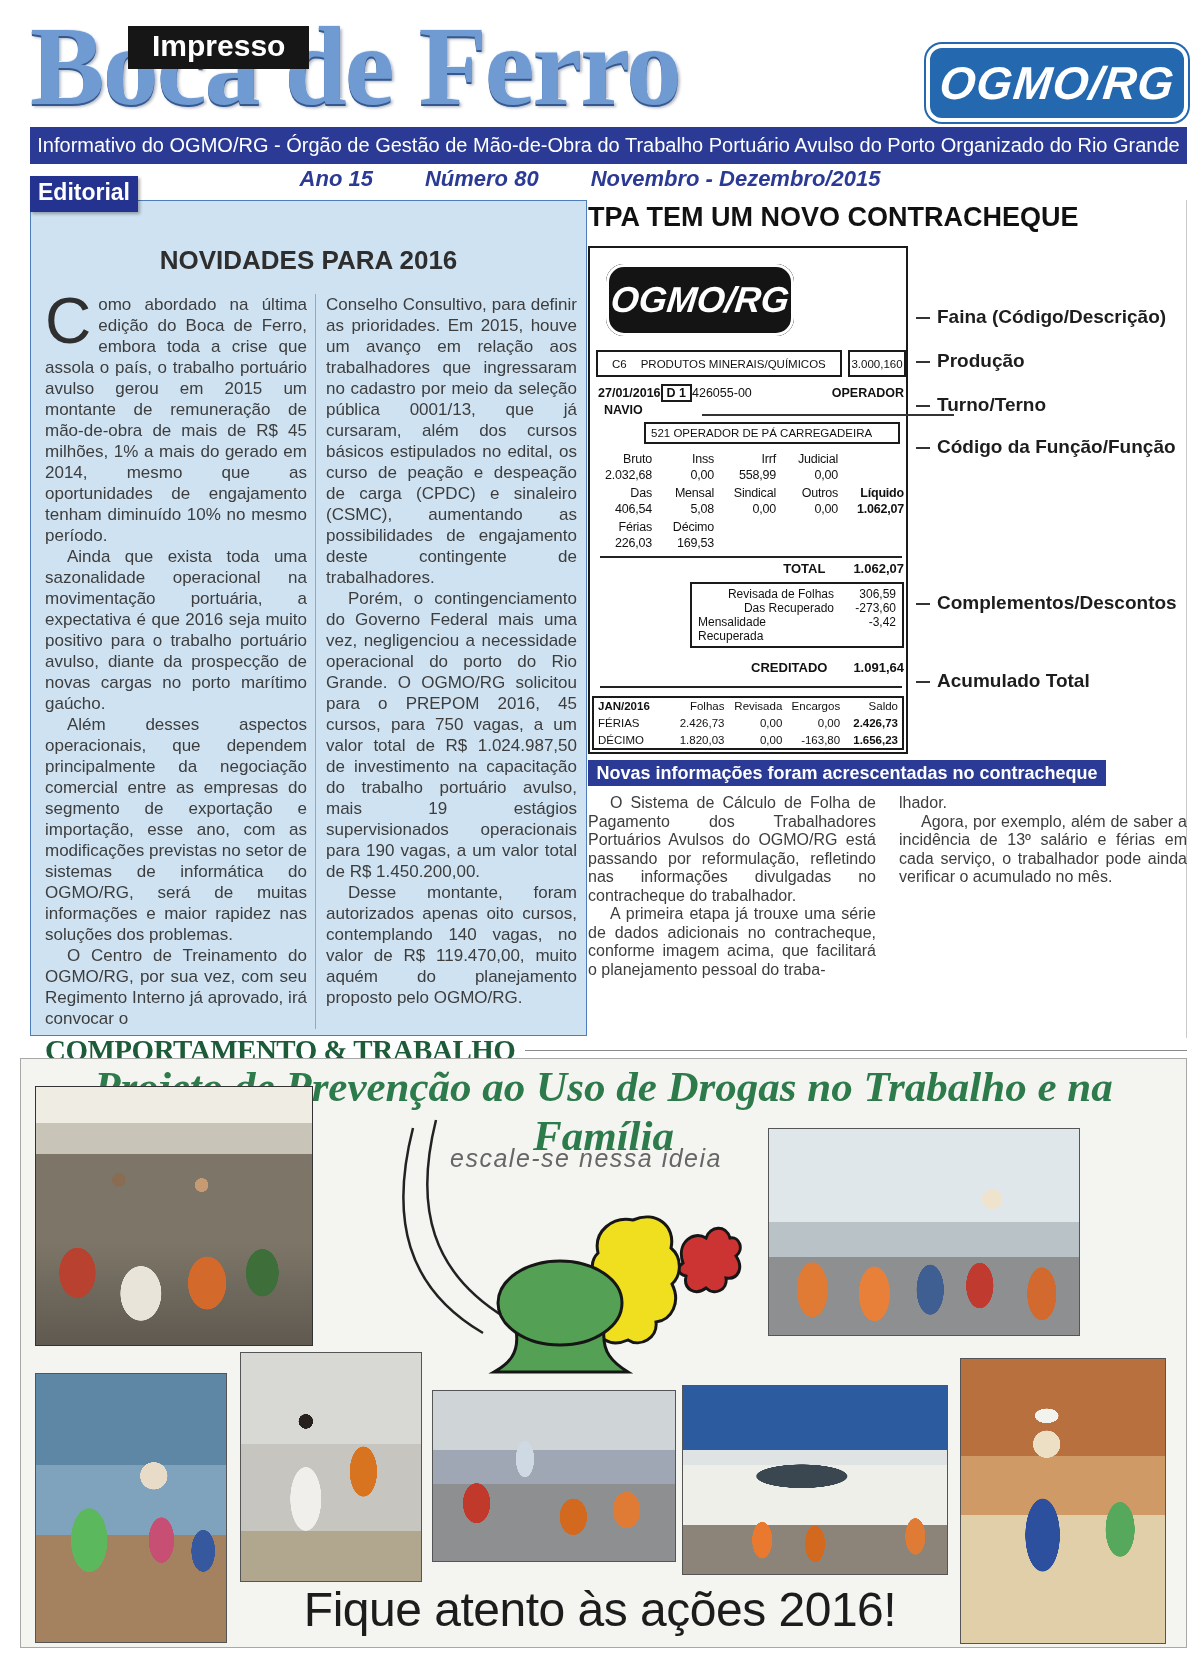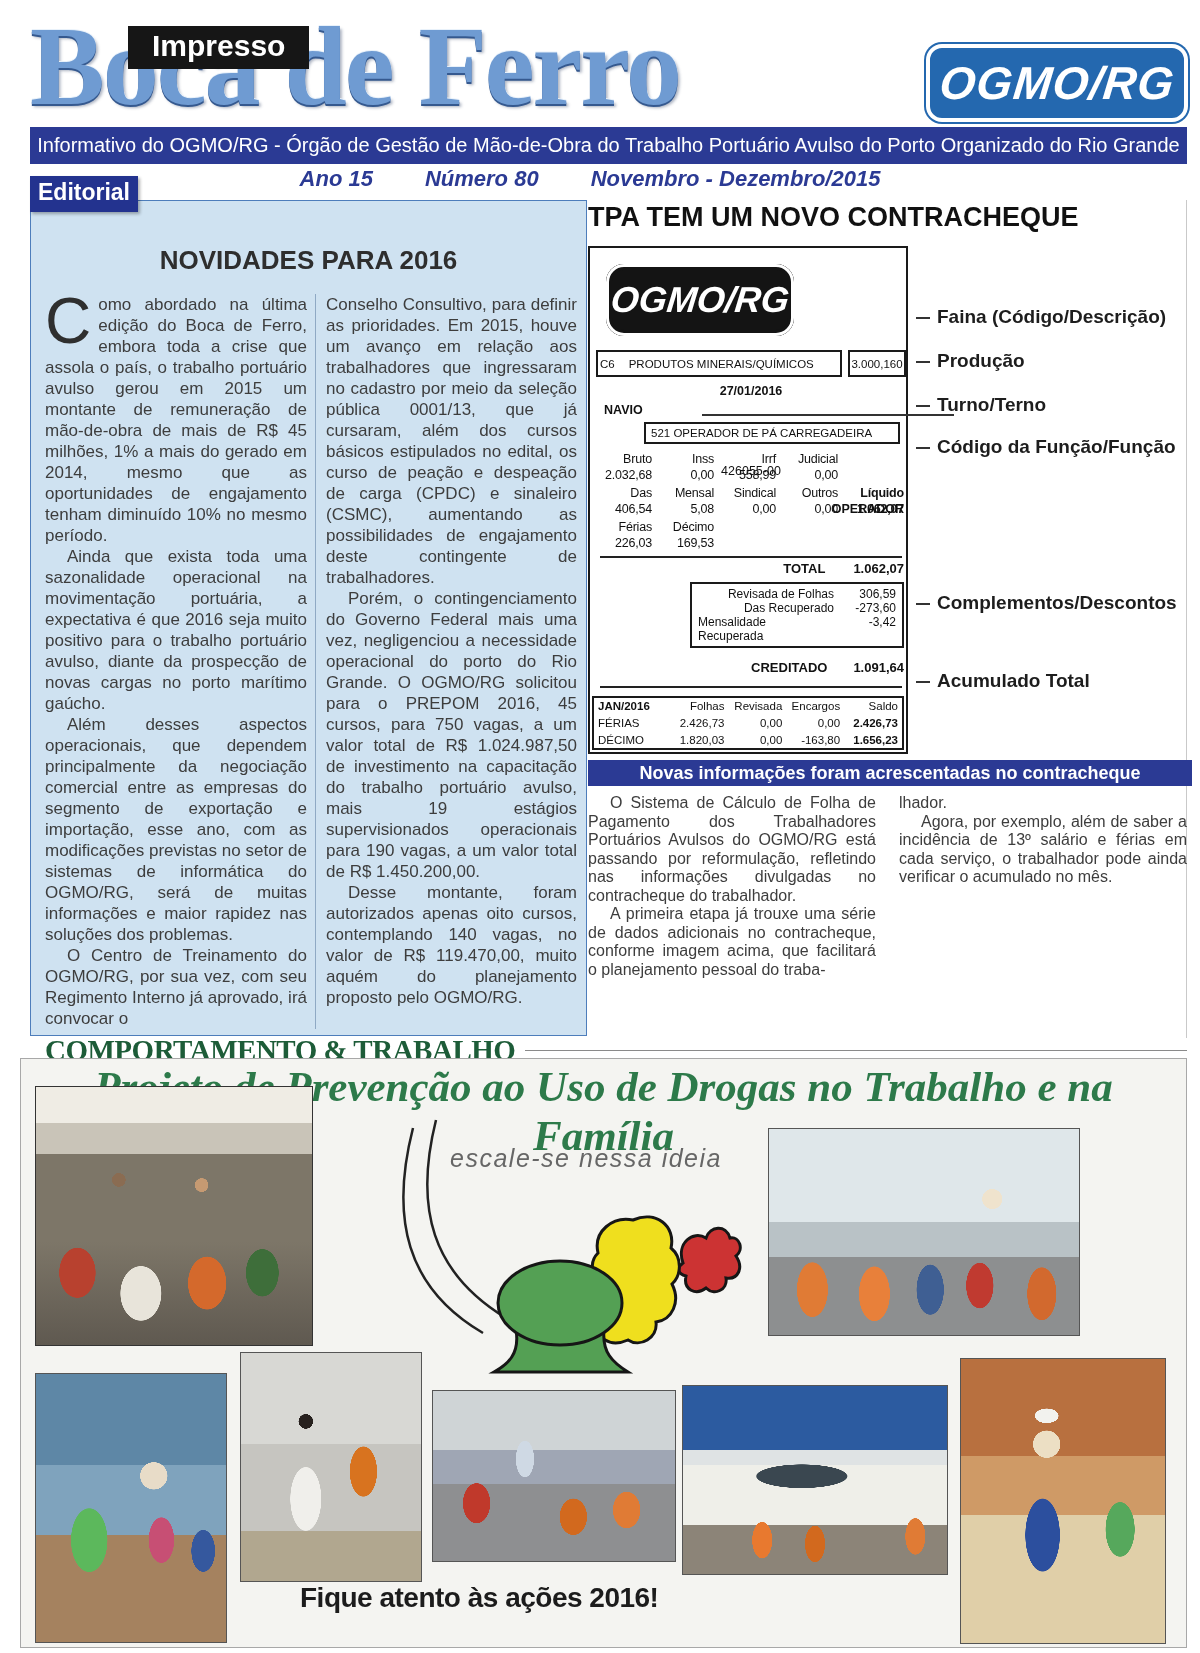--- a/index.html
+++ b/index.html
@@ -46,26 +46,26 @@
 
   .stub-box { position:absolute; left:588px; top:246px; width:320px; height:508px;
     border:2px solid #1a1a1a; background:#fff; }
   .stub-logo { position:absolute; left:606px; top:264px; width:188px; height:72px;
     background:#141414; border-radius:18px; box-shadow:inset 0 0 0 3px #fff, inset 0 0 0 6px #141414;
     display:flex; align-items:center; justify-content:center; }
   .stub-logo span { color:#fff; font-weight:bold; font-style:italic; font-size:36px; transform:skewX(-6deg); }
 
   .sbox { position:absolute; border:2px solid #1a1a1a; background:#fff; display:flex;
     align-items:center; font-size:11.5px; color:#111; }
-  .faina-box { left:596px; top:350px; width:246px; height:27px; gap:14px; padding-left:2px; }
+  .faina-box { left:596px; top:350px; width:246px; height:27px; gap:14px; padding-left:14px; }
   .prod-box  { left:848px; top:350px; width:58px; height:27px; justify-content:center; }
   .func-box  { left:596px; top:422px; width:256px; height:22px; padding-left:5px;margin-left:48px; }
 
   .date-row { position:absolute; left:598px; top:384px; width:306px; display:flex;
-    align-items:center; gap:24px; font-size:12.5px; color:#111;flex-direction:column; }
+    align-items:center; gap:0; font-size:12.5px; color:#111; }
   .d1 { border:2px solid #1a1a1a; font-weight:bold; padding:0 4px; }
   .op { margin-left:auto; font-weight:bold; }
   .navio { position:absolute; left:604px; top:403px; font-weight:bold; font-size:12.5px; color:#111; }
   .nav-line { position:absolute; left:702px; top:414px; width:252px; height:2px; background:#333; }
 
   .grid-row { position:absolute; left:592px; width:314px; display:flex; }
   .gc { width:62px; text-align:right; font-size:12.5px; color:#111; padding-right:2px; letter-spacing:-.2px; }
   .gc5 { width:66px; }
   .b { font-weight:bold; }
   .hr1 { position:absolute; left:600px; top:556px; width:302px; height:2px; background:#222; }
@@ -81,21 +81,21 @@
   .acum-box { position:absolute; left:592px; top:696px; width:312px; height:54px;
     border:2px solid #1a1a1a; padding:2px 4px; display:flex; flex-direction:column; justify-content:space-between; }
   .arow { display:flex; font-size:11.5px; color:#111; }
   .ac0 { width:70px; text-align:left; }
   .ac { width:59px; text-align:right; }
 
   .callout { position:absolute; left:916px; font-weight:bold; font-size:19px; color:#1d1d1d; white-space:nowrap; }
   .callout::before { content:""; display:inline-block; width:14px; height:2px; background:#333;
     vertical-align:middle; margin-right:7px; }
 
-  .banner { position:absolute; left:588px; top:760px; width:604px; height:26px; background:#2b3a94;
+  .banner { position:absolute; left:588px; top:760px; width:518px; height:26px; background:#2b3a94;
     color:#fff; font-weight:bold; font-size:18px; display:flex; align-items:center; justify-content:center; }
 
   .pay-cols { position:absolute; left:588px; top:794px; width:599px; display:flex; gap:23px; }
   .pcol { width:288px; font-size:16px; line-height:18.5px; text-align:justify; color:#3d3d3d; }
   .pcol p { text-indent:22px; }
   .pcol p.noind { text-indent:0; }
 
   
   .kicker-row { position:absolute; left:25px; top:1034px; width:1162px; display:flex; align-items:center; gap:10px; }
   .kicker { font-family:"Liberation Serif", serif; font-weight:bold; font-size:29px;
@@ -161,22 +161,22 @@
   .pB5 { left:960px; top:1358px; width:206px; height:286px;
     background:
       radial-gradient(30px 30px at 42% 30%, #ecdfc4 0 45%, transparent 46%),
       radial-gradient(26px 16px at 42% 20%, #f2f2ee 0 45%, transparent 46%),
       radial-gradient(38px 80px at 40% 62%, #2c4f9e 0 45%, transparent 46%),
       radial-gradient(32px 60px at 78% 60%, #56a85c 0 45%, transparent 46%),
       linear-gradient(180deg, #b8703f 0 34%, #cf9a66 34% 55%, #e0cfa8 55% 100%); }
 
   .cartoon { position:absolute; left:388px; top:1098px; width:360px; height:300px; }
 
-  .footer-note { position:absolute; left:300px; top:1582px; width:600px; text-align:left;
-    font-weight:bold; font-size:28px; color:#1c1c1c; letter-spacing:-.5px; }
+  .footer-note { position:absolute; left:300px; top:1582px; width:600px; text-align:center;
+    font-weight:normal; font-size:48px; color:#1c1c1c; letter-spacing:-.5px; }
 </style>
 </head>
 <body>
 
 <div id="page">
 
   <div class="impresso">Impresso</div>
   <div class="masthead-title">Boca de Ferro</div>
   <div class="logo-badge">
     <span>OGMO/RG</span>

